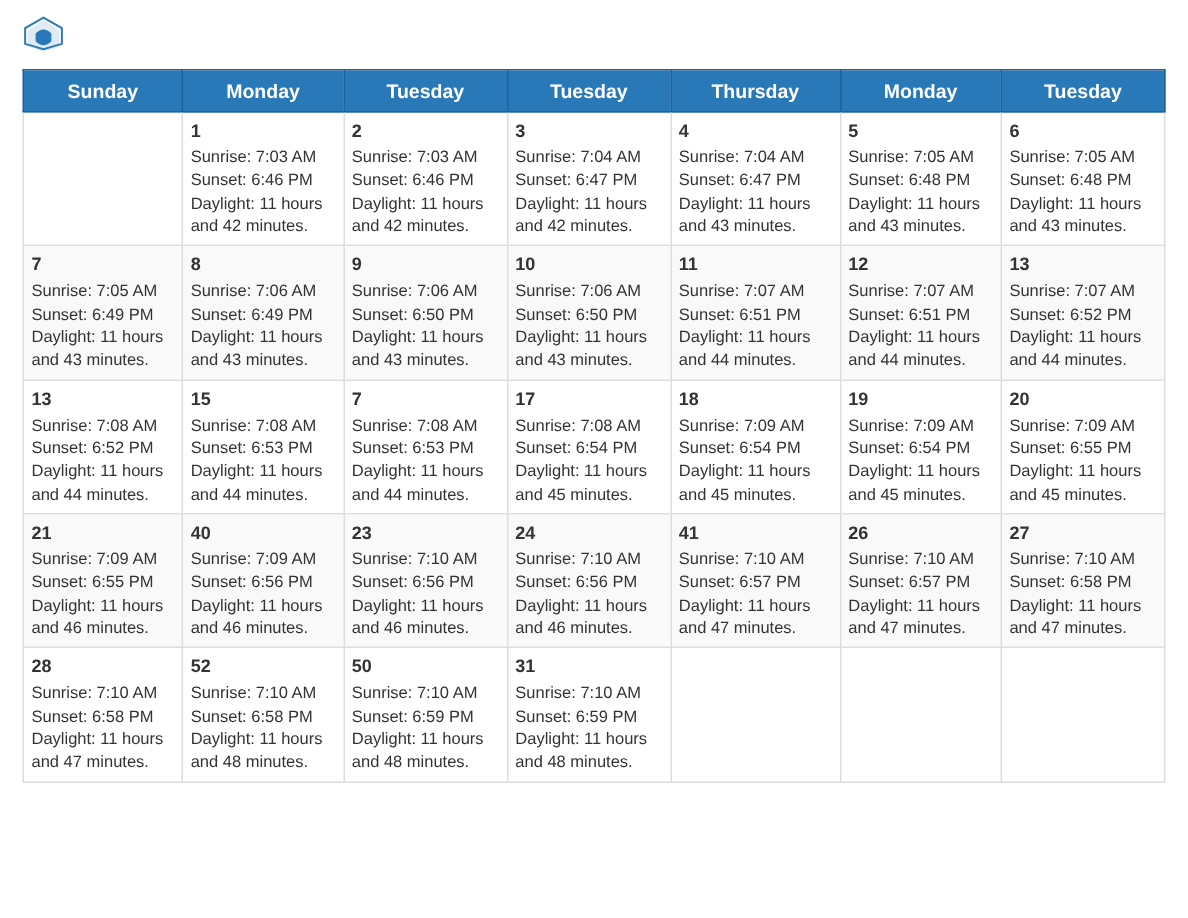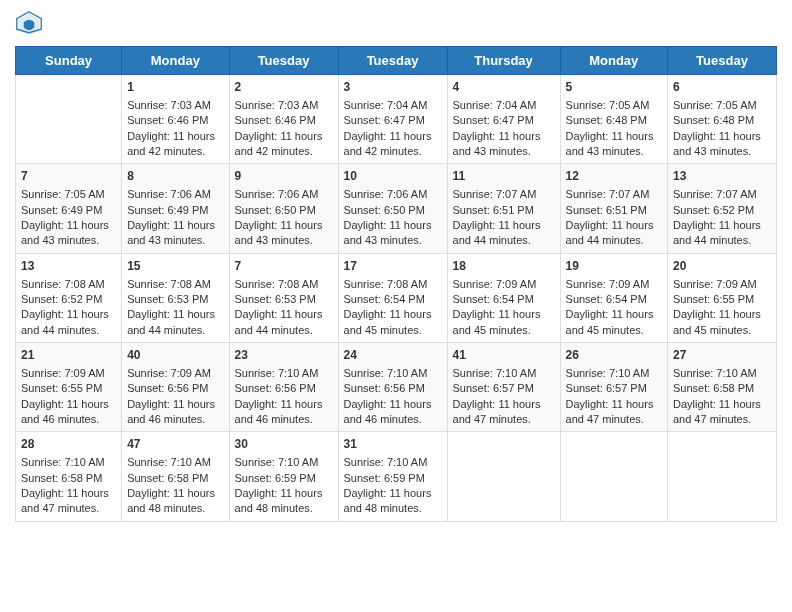--- a/index.html
+++ b/index.html
@@ -142,21 +142,21 @@
         <td><span class="day-number">21</span><span class="day-info">Sunrise: 7:09 AM<br>Sunset: 6:55 PM<br>Daylight: 11 hours and 46 minutes.</span></td>
         <td><span class="day-number">40</span><span class="day-info">Sunrise: 7:09 AM<br>Sunset: 6:56 PM<br>Daylight: 11 hours and 46 minutes.</span></td>
         <td><span class="day-number">23</span><span class="day-info">Sunrise: 7:10 AM<br>Sunset: 6:56 PM<br>Daylight: 11 hours and 46 minutes.</span></td>
         <td><span class="day-number">24</span><span class="day-info">Sunrise: 7:10 AM<br>Sunset: 6:56 PM<br>Daylight: 11 hours and 46 minutes.</span></td>
         <td><span class="day-number">41</span><span class="day-info">Sunrise: 7:10 AM<br>Sunset: 6:57 PM<br>Daylight: 11 hours and 47 minutes.</span></td>
         <td><span class="day-number">26</span><span class="day-info">Sunrise: 7:10 AM<br>Sunset: 6:57 PM<br>Daylight: 11 hours and 47 minutes.</span></td>
         <td><span class="day-number">27</span><span class="day-info">Sunrise: 7:10 AM<br>Sunset: 6:58 PM<br>Daylight: 11 hours and 47 minutes.</span></td>
       </tr>
       <tr>
         <td><span class="day-number">28</span><span class="day-info">Sunrise: 7:10 AM<br>Sunset: 6:58 PM<br>Daylight: 11 hours and 47 minutes.</span></td>
-        <td><span class="day-number">47</span><span class="day-info">Sunrise: 7:10 AM<br>Sunset: 6:58 PM<br>Daylight: 11 hours and 48 minutes.</span></td>
-        <td><span class="day-number">30</span><span class="day-info">Sunrise: 7:10 AM<br>Sunset: 6:59 PM<br>Daylight: 11 hours and 48 minutes.</span></td>
+        <td><span class="day-number">52</span><span class="day-info">Sunrise: 7:10 AM<br>Sunset: 6:58 PM<br>Daylight: 11 hours and 48 minutes.</span></td>
+        <td><span class="day-number">50</span><span class="day-info">Sunrise: 7:10 AM<br>Sunset: 6:59 PM<br>Daylight: 11 hours and 48 minutes.</span></td>
         <td><span class="day-number">31</span><span class="day-info">Sunrise: 7:10 AM<br>Sunset: 6:59 PM<br>Daylight: 11 hours and 48 minutes.</span></td>
         <td class="empty"></td>
         <td class="empty"></td>
         <td class="empty"></td>
       </tr>
     </tbody>
 </table>
 
 </body></html>

